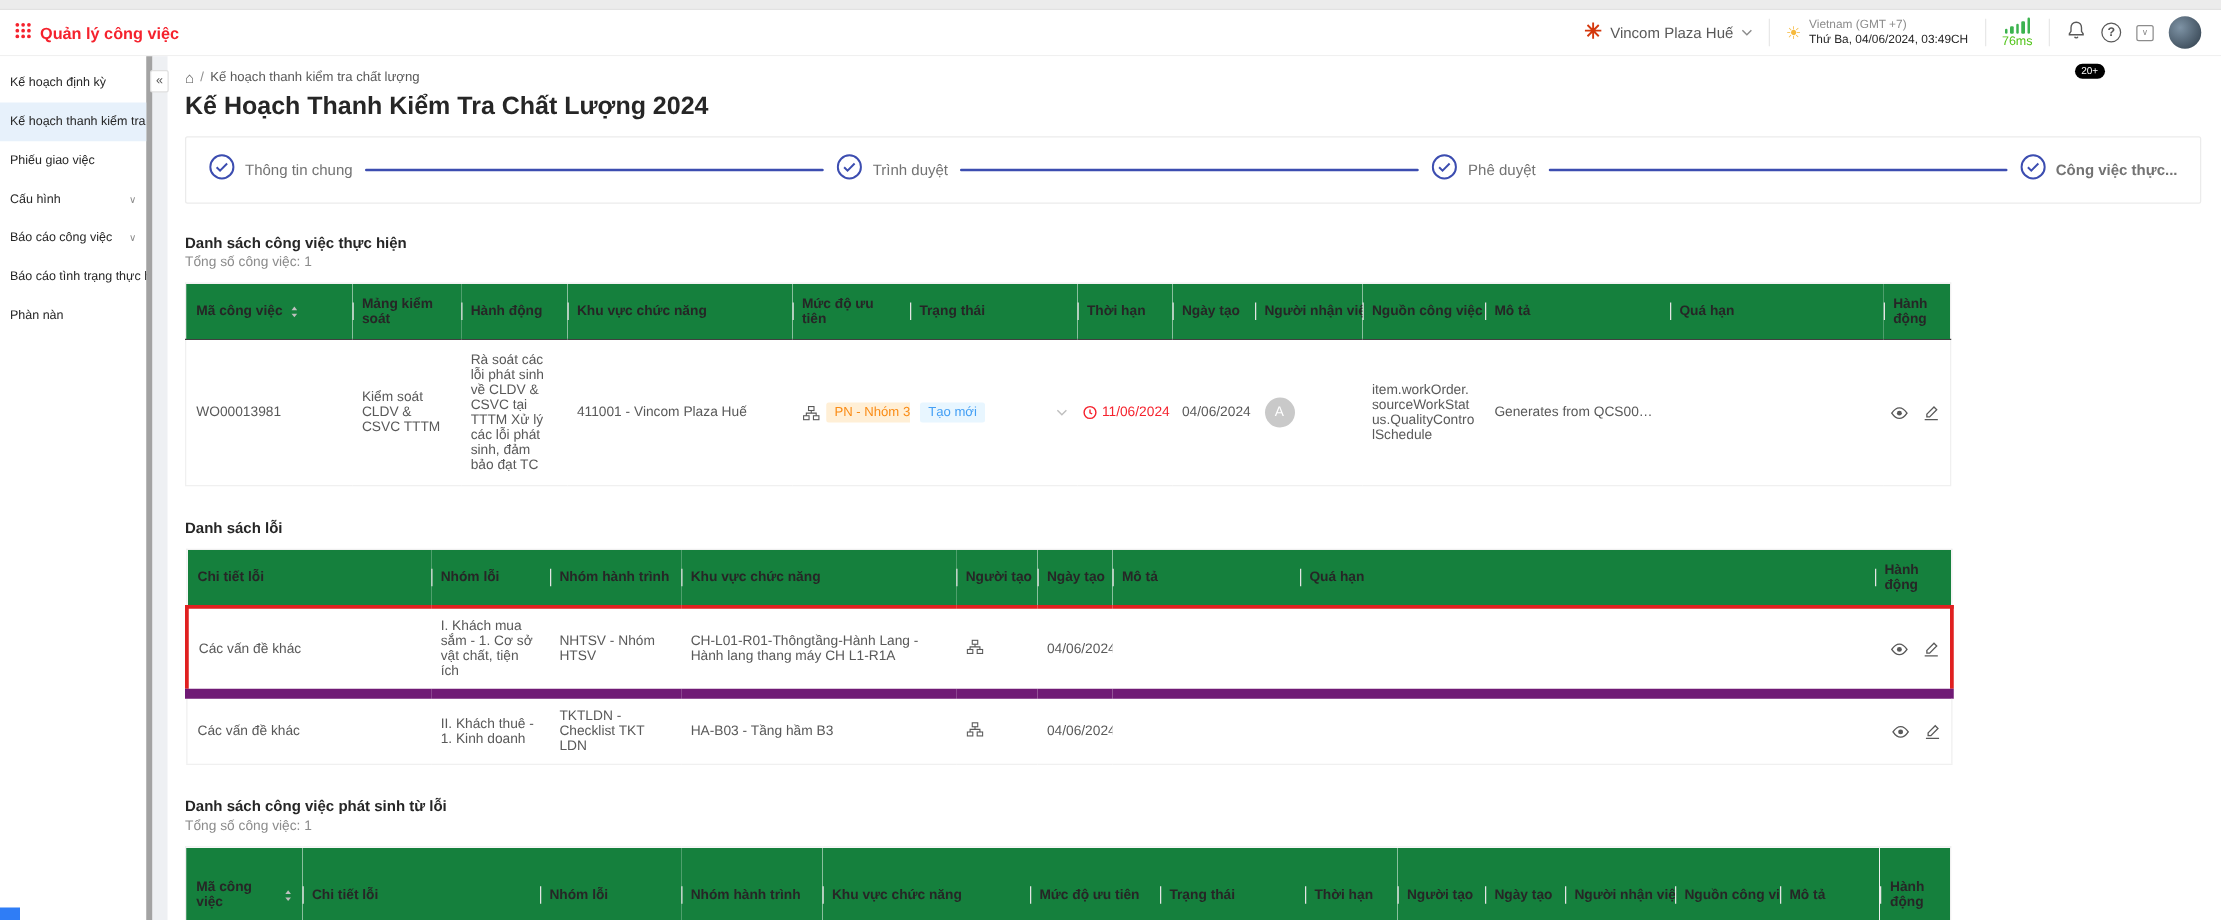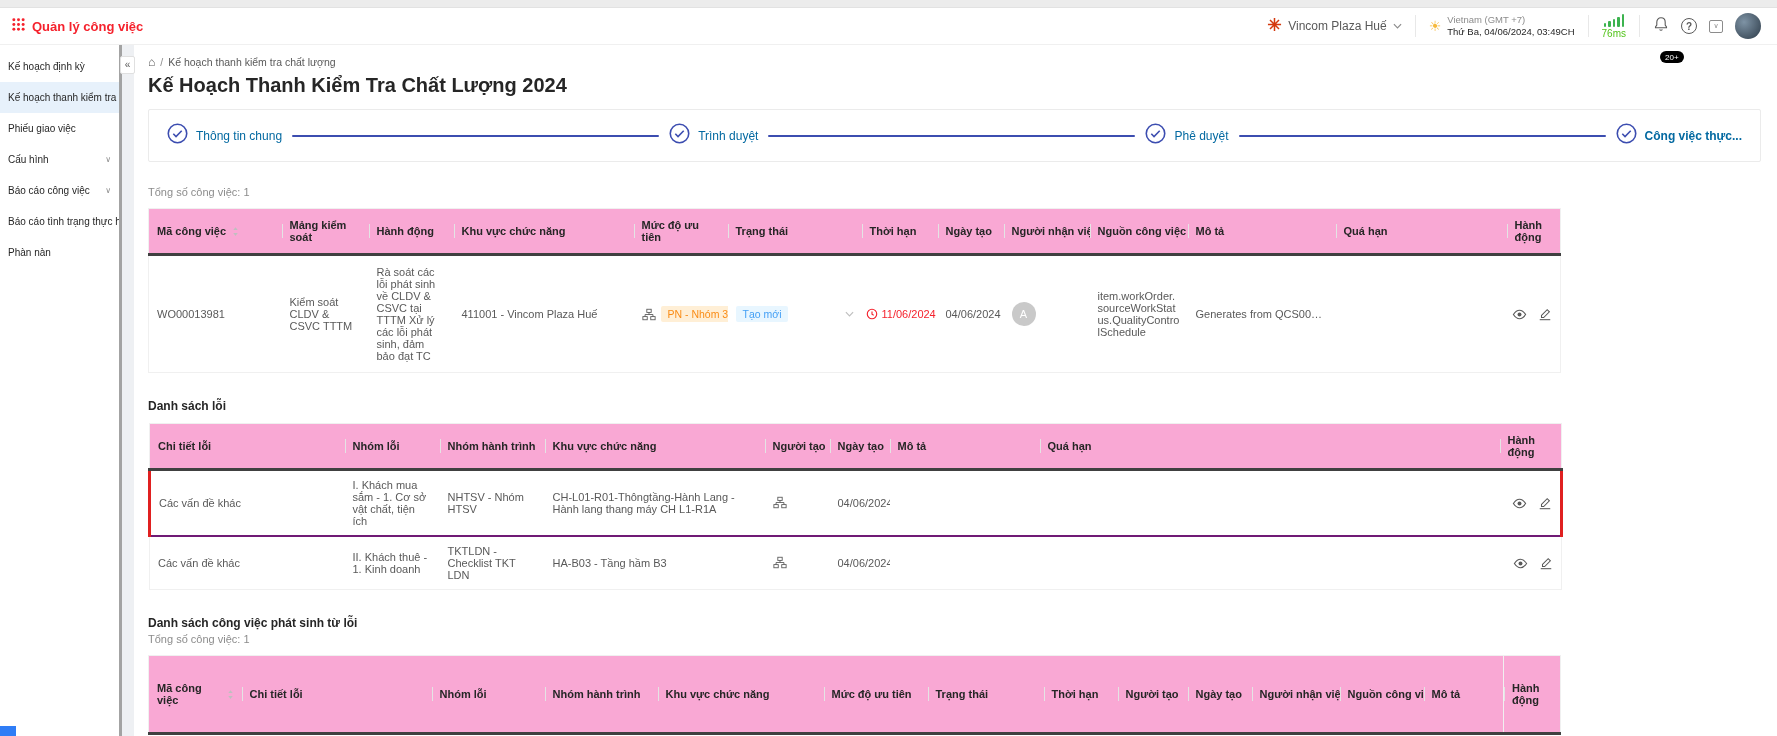--- a/index.html
+++ b/index.html
@@ -27,58 +27,58 @@
   .latency { font-size:10px; color:#52c41a; }
   .icon-cluster { display:flex; align-items:center; gap:12px; }
   .bell-wrap { position:relative; cursor:pointer; }
   .notif-badge { position:absolute; top:-9px; left:7px; background:#000000; color:#fff; font-size:8px; font-weight:400; padding:1.5px 5px; border-radius:8px; white-space:nowrap;margin-top:44px; }
   .q-circle { width:16px; height:16px; border:1.3px solid #595959; border-radius:50%; color:#595959; font-size:10px; font-weight:700; display:flex; align-items:center; justify-content:center; cursor:pointer; }
   .win-icon { width:14px; height:13px; border:1.3px solid #8c8c8c; border-radius:2px; display:flex; align-items:center; justify-content:center; color:#8c8c8c; font-size:7px; cursor:pointer; }
   .avatar-top { width:26px; height:26px; border-radius:50%; background:radial-gradient(circle at 35% 35%, #7e93a5, #2c3a47); cursor:pointer; }
 
   
   .layout { display:flex; height:691px; }
-  .sidebar { width:122px; background:#fff; border-right:3px solid #a3a3a3; padding-top:6px; flex-shrink:0; }
+  .sidebar { width:122px; background:#fff; border-right:5px solid #a3a3a3; padding-top:6px; flex-shrink:0; }
   .side-item { display:flex; align-items:center; justify-content:space-between; padding:10px 8px; font-size:10px; color:#262626; cursor:pointer; white-space:nowrap; overflow:hidden; }
   .side-item.active { background:#e7f1fb; }
   .side-chev { color:#8c8c8c; font-size:8px; margin-left:3px; flex-shrink:0; }
   .gutter { width:12px; background:#eef0f3; position:relative; flex-shrink:0; }
   .collapse-btn { position:absolute; top:11px; left:-2px; width:15px; height:18px; background:#fff; border:1px solid #e0e0e0; border-radius:2px; color:#595959; font-size:10px; line-height:16px; text-align:center; cursor:pointer; }
 
   .content { flex:1; background:#fff; padding:10px 16px 0 14px; overflow:hidden; }
   .breadcrumb { display:flex; align-items:center; gap:5px; font-size:10.5px; color:#595959; }
   .home-icon { font-size:12px; color:#595959; cursor:pointer; }
   .crumb-sep { color:#8c8c8c; }
   .page-title { font-size:20px; font-weight:700; color:#262626; margin:5px 0 12px; }
 
   
   .stepper { border:1px solid #ebebeb; border-radius:2px; padding:13px 18px; display:flex; align-items:center; gap:10px; margin-bottom:24px; }
   .step { display:flex; align-items:center; gap:8px; flex-shrink:0; cursor:pointer; }
-  .step-label { font-size:12px; color:#0369a1; white-space:nowrap; }
+  .step-label { font-size:12px; color:#737373; white-space:nowrap; }
   .step.current .step-label { font-weight:700; }
   .step-line { flex:1; height:2px; background:#3c4db0; border-radius:1px; }
 
   
   .section-head { margin:2px 0 10px; }
   .section-title { font-size:12px; font-weight:700; color:#262626; }
   .section-total { font-size:11px; color:#8c8c8c; margin-top:3px; }
   .section { margin-bottom:26px; }
 
   
   table.tbl { border-collapse:collapse; table-layout:fixed; width:1412px; background:#fff; border:1px solid #f0f0f0; }
-  .tbl th { background:#f9a8d4; font-size:11px; font-weight:700; color:#262626; text-align:left; padding:10px 8px; border-bottom:3px solid #404040; position:relative; vertical-align:middle; }
+  .tbl th { background:#15803d; font-size:11px; font-weight:700; color:#262626; text-align:left; padding:10px 8px; border-bottom:1px solid #404040; position:relative; vertical-align:middle; }
   .tbl th.nw { white-space:nowrap; }
   .tbl th:not(:first-child)::before { content:""; position:absolute; left:0; top:50%; transform:translateY(-50%); width:1px; height:14px; background:#e4e4e4; }
   .tbl td { font-size:11px; color:#595959; padding:10px 8px; border-bottom:1px solid #f0f0f0; vertical-align:middle; overflow:hidden; }
   .tbl3 th { padding:26px 8px; }
   .t2 td { padding:8px; }
   .sort-wrap { display:inline-flex; align-items:center; gap:6px; }
   .sort-icon { cursor:pointer; display:inline-flex; }
 
-  tr.hl td { border-top:3px solid #e02020; border-bottom:2px solid #701a75; }
+  tr.hl td { border-top:3px solid #e02020; border-bottom:8px solid #701a75; }
   tr.hl td:first-child { border-left:3px solid #e02020; }
   tr.hl td:last-child { border-right:3px solid #e02020; }
 
   .badge-priority { display:inline-block; background:#ffefd6; color:#fa8c16; font-size:10.5px; padding:2px 7px; border-radius:2px; white-space:nowrap; }
   .badge-status { display:inline-block; background:#e8f6ff; color:#45a0f5; font-size:10.5px; padding:2px 7px; border-radius:2px; white-space:nowrap; }
   .status-cell { display:flex; align-items:center; justify-content:space-between; }
   .prio-cell { display:flex; align-items:center; gap:5px; }
   .deadline { display:flex; align-items:center; gap:4px; color:#f5222d; white-space:nowrap; }
   .avatar-a { width:24px; height:24px; border-radius:50%; background:#c9c9c9; color:#fff; font-size:11px; display:flex; align-items:center; justify-content:center; }
   .actions { display:flex; align-items:center; justify-content:flex-end; gap:11px; color:#595959; }
@@ -242,20 +242,21 @@
           <span><svg width="21" height="21" viewBox="0 0 20 20">
                 <circle cx="10" cy="10" r="8.8" fill="none" stroke="#3c4db0" stroke-width="1.5"></circle>
                 <path d="M6 10.3l2.6 2.6L14 7.4" fill="none" stroke="#3c4db0" stroke-width="1.5"></path>
               </svg></span>
           <span class="step-label">Công việc thực...</span>
         </div>
       </div>
 
       <div class="section">
         <div class="section-head">
+          <div class="section-title">Danh sách công việc thực hiện</div>
           <div class="section-total">Tổng số công việc: 1</div>
         </div>
         <table class="tbl t1">
           <colgroup>
               <col style="width:133px">
               <col style="width:87px">
               <col style="width:85px">
               <col style="width:180px">
               <col style="width:94px">
               <col style="width:134px">

